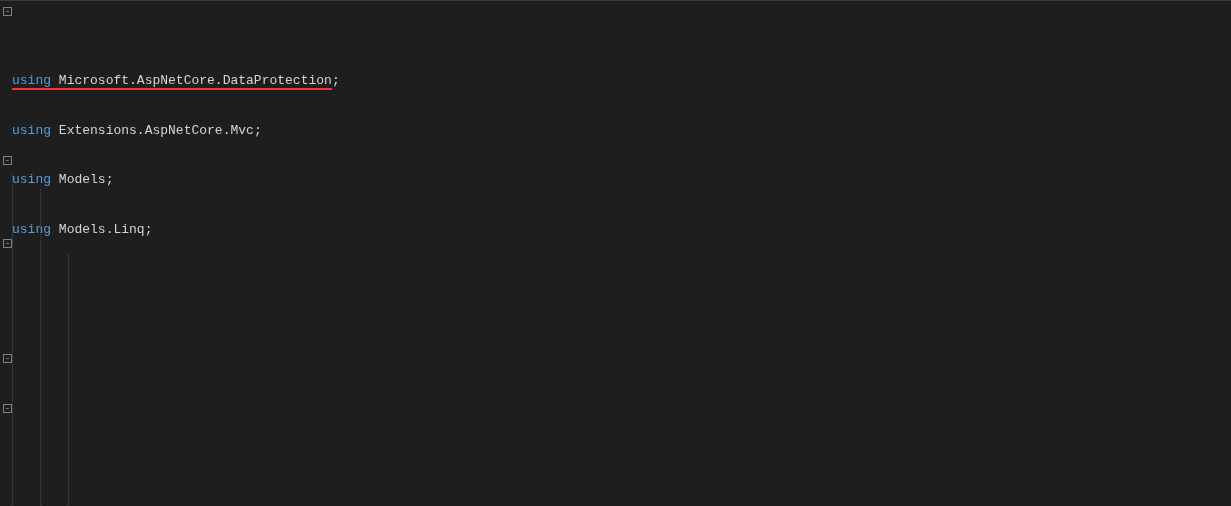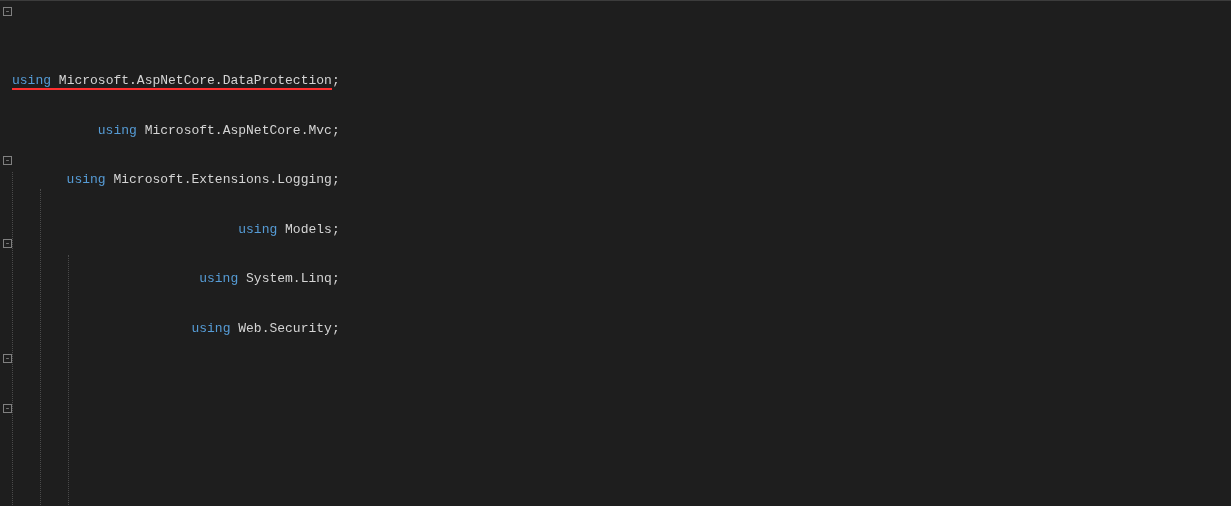--- a/index.html
+++ b/index.html
@@ -40,21 +40,20 @@
     position: absolute;
     left: 12px;
     top: 6px;
     white-space: pre;
     line-height: 16.5px;
   }
   .line {
     position: relative;
     height: 16.5px;
     white-space: pre;
-    text-align: right;
   }
   .tk-key   { color: #569cd6; }   
   .tk-ns    { color: #d4d4d4; }
   .tk-punc  { color: #d4d4d4; }
   .pink-underline { border-bottom: 2px solid #ff3030; display:inline-block; line-height: 14px; }
   .guide {
     position: absolute;
     border-left: 1px dotted #4a4a4a;
     top: 0; bottom: 0;
   }
@@ -69,25 +68,23 @@
     <div class="gutter-item" style="top:149px">-</div>
     <div class="gutter-item" style="top:232px">-</div>
     <div class="gutter-item" style="top:347px">-</div>
     <div class="gutter-item" style="top:397px">-</div>
   </div>
 
   <div class="code">
 
     
     <div class="line"><span class="pink-underline"><span class="tk-key">using</span><span> </span><span class="tk-ns">Microsoft.AspNetCore.DataProtection</span></span><span class="tk-punc">;</span></div>
-    <div class="line"><span class="tk-key">using</span><span> </span><span class="tk-ns">Microsoft.AspNetCore.Mvc</span><span class="tk-punc">;</span></div>
-    <div class="line"><span class="tk-key">using</span><span> </span><span class="tk-ns">Microsoft.Extensions.Logging</span><span class="tk-punc">;</span></div>
+    <div class="line"><span class="tk-key">using</span><span> </span><span class="tk-ns">Extensions.AspNetCore.Mvc</span><span class="tk-punc">;</span></div>
     <div class="line"><span class="tk-key">using</span><span> </span><span class="tk-ns">Models</span><span class="tk-punc">;</span></div>
-    <div class="line"><span class="tk-key">using</span><span> </span><span class="tk-ns">System.Linq</span><span class="tk-punc">;</span></div>
-    <div class="line"><span class="tk-key">using</span><span> </span><span class="tk-ns">Web.Security</span><span class="tk-punc">;</span></div>
+    <div class="line"><span class="tk-key">using</span><span> </span><span class="tk-ns">Models.Linq</span><span class="tk-punc">;</span></div>
 
     <div class="line">&nbsp;</div>
 
     
     
     
 
     
     
     

